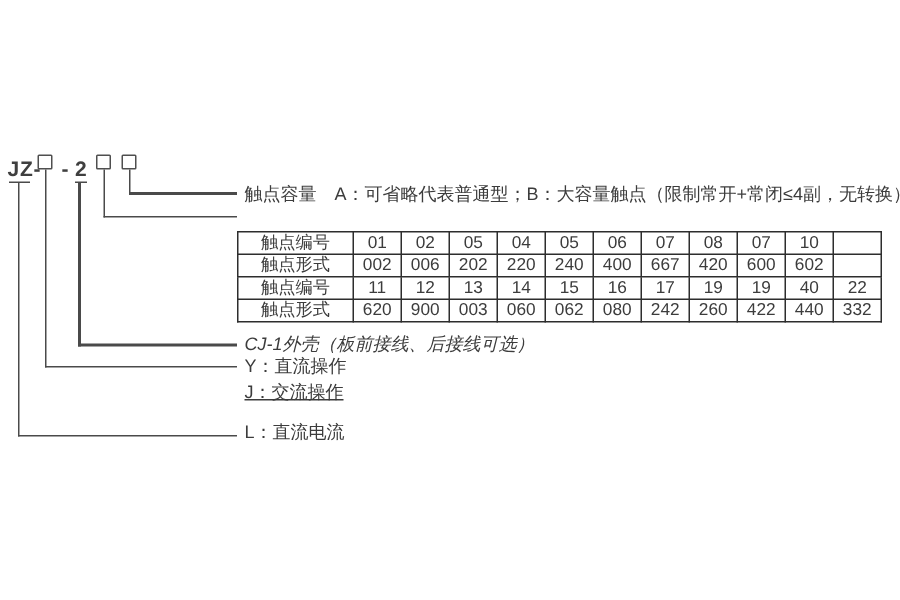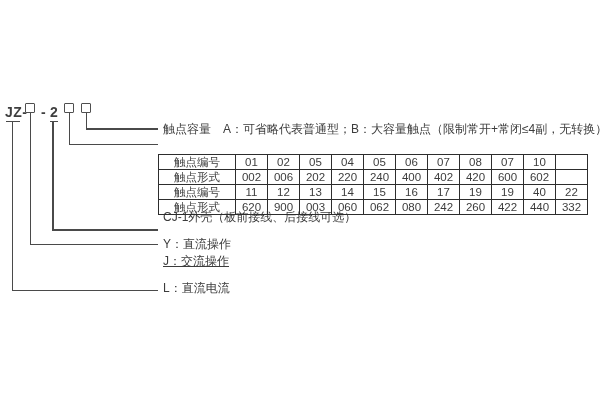--- a/index.html
+++ b/index.html
@@ -68,21 +68,21 @@
   <div class="vl" style="left:52px;top:121.5px;height:109px;"></div>
   <div class="hl" style="left:52px;top:229px;width:106px;"></div>
 
   <div class="vl" style="left:29.9px;top:113px;height:132px;"></div>
   <div class="hl" style="left:29.9px;top:243.5px;width:128.5px;"></div>
 
   <div class="vl" style="left:11.5px;top:122px;height:168.5px;"></div>
   <div class="hl" style="left:11.5px;top:289.5px;width:146.5px;"></div>
 
   <div class="lbl" style="top:123px;">触点容量　A：可省略代表普通型；B：大容量触点（限制常开+常闭≤4副，无转换）</div>
-  <div class="lbl" style="top:211px;">CJ-1外壳（板前接线、后接线可选）</div>
+  <div class="lbl" style="top:223px;font-style:italic;">CJ-1外壳（板前接线、后接线可选）</div>
   <div class="lbl" style="top:238px;">Y：直流操作</div>
   <div class="lbl" style="top:254.5px;text-decoration:underline;">J：交流操作</div>
   <div class="lbl" style="top:282px;">L：直流电流</div>
 
   <table class="ctable">
     <colgroup>
       <col style="width:77px">
       <col style="width:32px">
         <col style="width:32px">
         <col style="width:32px">
@@ -111,21 +111,21 @@
         <td></td>
       </tr>
       <tr>
         <td>触点形式</td>
         <td>002</td>
         <td>006</td>
         <td>202</td>
         <td>220</td>
         <td>240</td>
         <td>400</td>
-        <td>402</td>
+        <td>667</td>
         <td>420</td>
         <td>600</td>
         <td>602</td>
         <td></td>
       </tr>
       <tr>
         <td>触点编号</td>
         <td>11</td>
         <td>12</td>
         <td>13</td>

